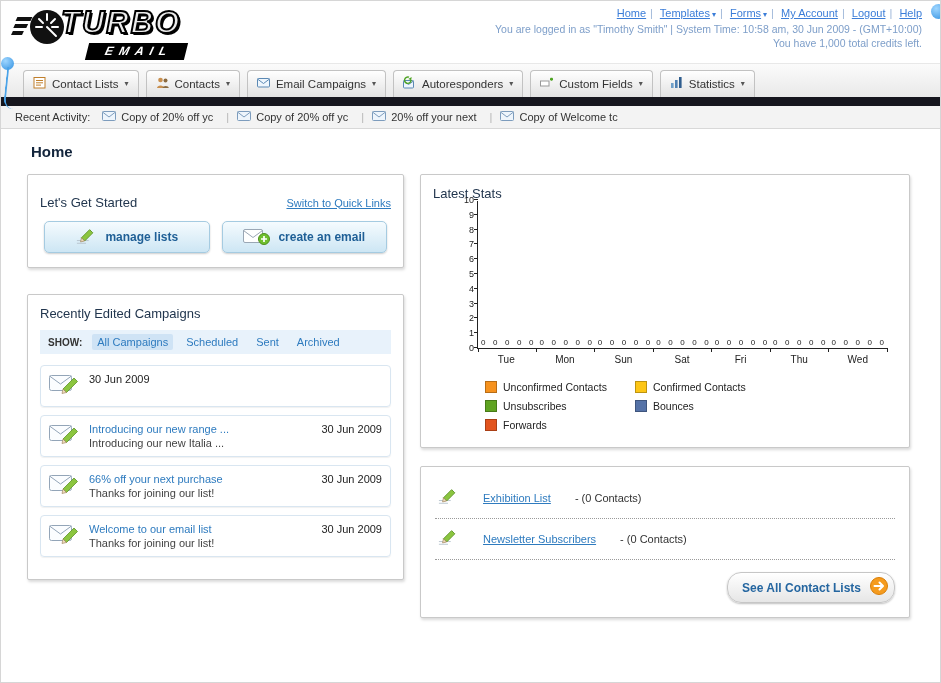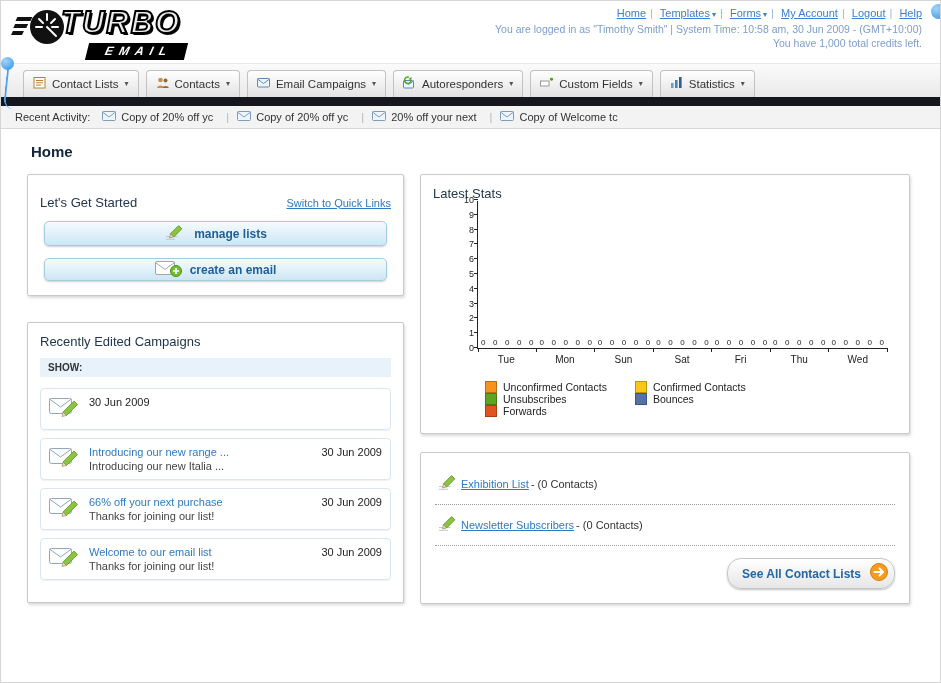--- a/index.html
+++ b/index.html
@@ -53,21 +53,21 @@
   .columns { display:flex; gap:16px; align-items:flex-start; }
   .col-left { width:377px; }
   .col-right { width:490px; }
   .box { background:#fff; border:1px solid #c9c9c9; border-radius:2px; box-shadow:1px 2px 3px rgba(0,0,0,0.15); }
   .box-title { font-size:13px; color:#22364e; }
 
   
   .get-started { padding:20px 12px 14px; margin-bottom:26px; }
   .gs-head { display:flex; justify-content:space-between; align-items:center; margin-bottom:11px; }
   .quick-link { font-size:11px; color:#2e7bbf; text-decoration:underline; cursor:pointer; }
-  .gs-buttons { display:flex; gap:12px; padding:0 4px;flex-direction:column; }
+  .gs-buttons { display:flex; gap:12px; padding:0 4px; }
   .big-btn { flex:1; display:flex; align-items:center; justify-content:center; gap:8px; height:32px;
              background:linear-gradient(#f5fbfe,#cde6f4); border:1px solid #a5cbe1; border-radius:5px;
              font-size:12px; font-weight:bold; color:#1f5f96; box-shadow:0 1px 2px rgba(0,0,0,0.2); cursor:pointer; }
 
   
   .campaigns { padding:11px 12px 14px; }
   .filter-bar { display:flex; align-items:center; gap:10px; background:#e8f2fb; padding:4px 8px;
                 margin:9px 0 11px; font-size:11px; }
   .show-label { font-weight:bold; font-size:10px; color:#333; }
   .filter { color:#2e7bbf; cursor:pointer; padding:2px 5px; }
@@ -93,28 +93,28 @@
   .chart-groups { position:absolute; inset:0; display:flex; align-items:flex-end; }
   .cgroup { flex:1; display:flex; justify-content:center; align-items:flex-end; gap:4px; }
   .ccol { display:flex; flex-direction:column; align-items:center; width:8px; }
   .cval { font-size:8px; line-height:1; margin-bottom:1px; color:#1a1a1a; }
   .cbar { width:8px; }
   .ytick-label { position:absolute; left:-24px; width:20px; text-align:right; font-size:9px; color:#222; line-height:1; }
   .ytick-mark { position:absolute; left:-4px; width:4px; height:1px; background:#222; }
   .xtick-mark { position:absolute; top:100%; width:1px; height:4px; background:#222; }
   .chart-xlabels { display:flex; margin-left:36px; margin-right:10px; margin-top:5px; }
   .xlab { flex:1; text-align:center; font-size:10px; color:#222; }
-  .legend { display:flex; flex-wrap:wrap; margin:16px 0 0 44px; }
+  .legend { display:flex; flex-wrap:wrap; row-gap:7px; margin:16px 0 0 44px; }
   .legend-item { width:150px; display:flex; align-items:center; gap:6px; font-size:10.5px; color:#222; }
   .swatch { width:12px; height:12px; flex:0 0 12px; border:1px solid rgba(0,0,0,0.25); }
 
   
   .contact-lists { padding:11px 14px 14px; }
   .cl-title-row { border-bottom:1px dotted #9a9a9a; padding-bottom:9px; }
-  .cl-item { display:flex; align-items:center; gap:2px; padding:8px 2px; border-bottom:1px dotted #9a9a9a; }
+  .cl-item { display:flex; align-items:center; gap:24px; padding:8px 2px; border-bottom:1px dotted #9a9a9a; }
   .cl-link { font-size:11px; color:#2e7bbf; text-decoration:underline; cursor:pointer; }
   .cl-suffix { font-size:11px; color:#333; }
   .see-all-row { display:flex; justify-content:flex-end; margin-top:12px; }
 </style>
 </head>
 <body>
 
 <div class="page">
 
   <div class="header">
@@ -311,20 +311,26 @@
               </span>
               <span>create an email</span>
             </div>
           </div>
         </div>
 
         <div class="box campaigns">
           <div class="box-title">Recently Edited Campaigns</div>
           <div class="filter-bar">
             <span class="show-label">SHOW:</span>
+            <span id="campaign-filters" style="display:flex;gap:8px;">
+                <span class="filter active">All Campaigns</span>
+                <span class="filter">Scheduled</span>
+                <span class="filter">Sent</span>
+                <span class="filter">Archived</span>
+              </span>
           </div>
           <div id="campaign-list">
     <div class="campaign-item">
       <span>
         <svg width="32" height="26" viewBox="0 0 32 26">
                     <rect x="0.5" y="4.5" width="22" height="15" rx="2" fill="#fbfdff" stroke="#93a5b8"></rect>
                     <path d="M0.5 5 L11.5 13 L22.5 5" fill="none" stroke="#93a5b8"></path>
                     <path d="M14 18 L25 7 L28.5 10.5 L17.5 21.5 Z" fill="#8bc53f" stroke="#5d9427" stroke-width="0.8"></path>
                     <path d="M14 18 L13 22.5 L17.5 21.5 Z" fill="#eedcbe" stroke="#9a7b52" stroke-width="0.6"></path>
                   </svg>

